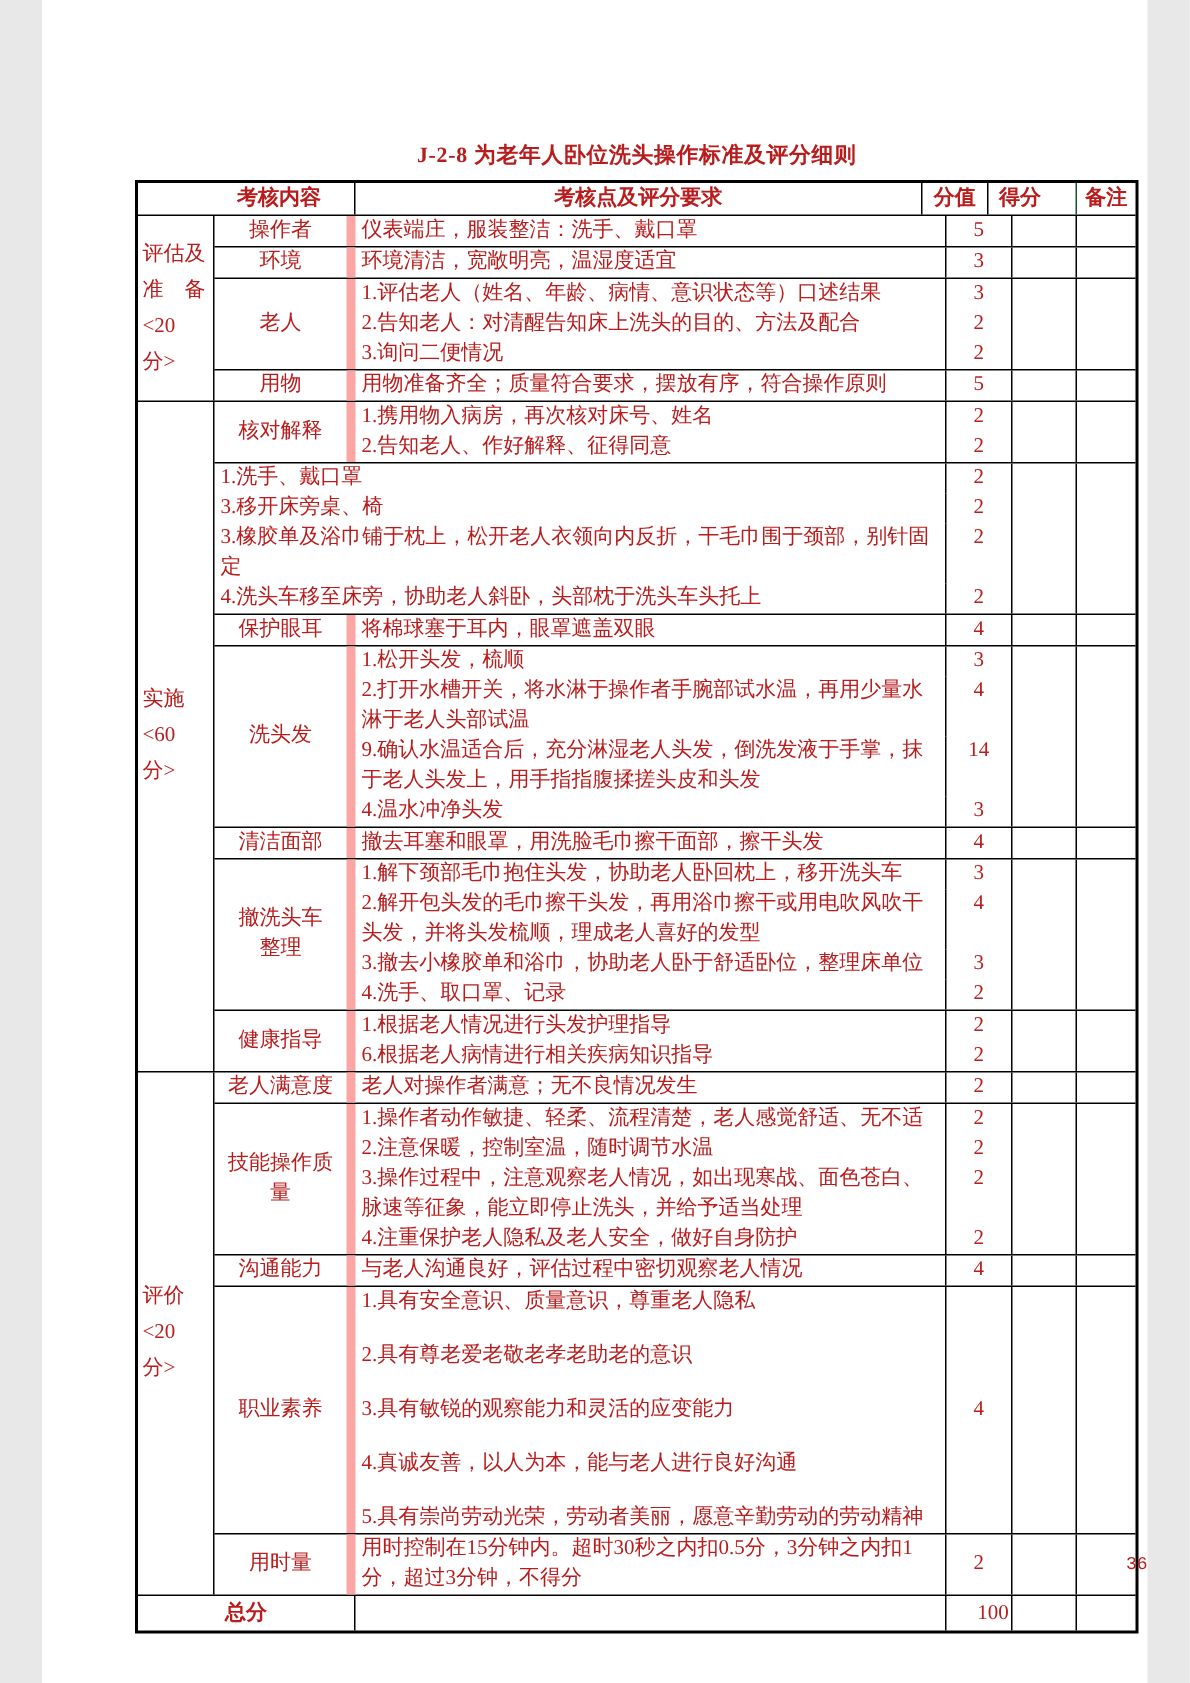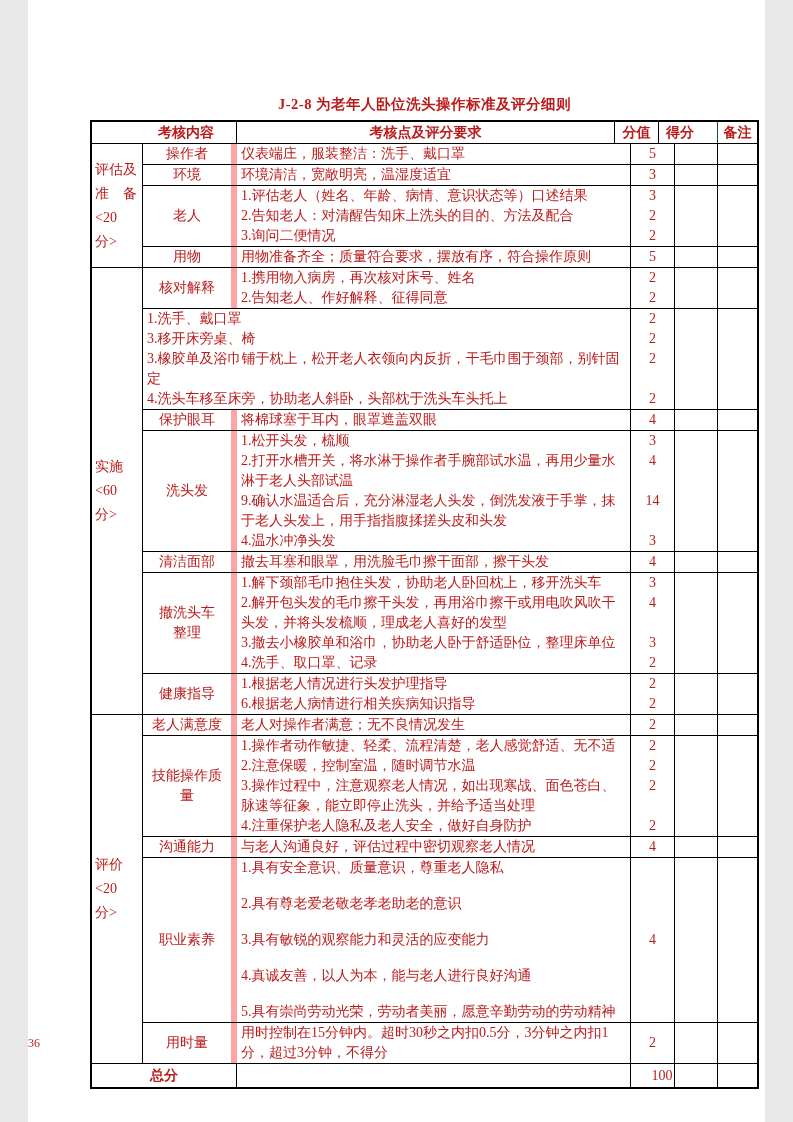--- a/index.html
+++ b/index.html
@@ -66,22 +66,22 @@
   
   .trow { display:flex; }
   .trow > div { min-height:23px; line-height:23px; }
   .t-label { width:145px; border-right:1px solid #000; text-align:center; font-weight:bold; }
   .t-empty { flex:1; }
   .t-score { width:44px; border-left:1px solid #000; text-align:center;padding-left:19px; }
   .t-earned { width:43px; border-left:1px solid #000; }
   .t-remarks { width:40px; border-left:1px solid #000; }
   .pagenum {
     position:absolute; top:1036px; left:0; width:100%;
-    text-align:left; font-size:12px;
-    font-family:Liberation Serif, serif;
+    text-align:right; font-size:12px;
+    font-family:Liberation Mono, monospace;
   }
 </style>
 </head>
 <body>
 
 <div class="page">
   <div class="doc">
     <div class="title">J-2-8 为老年人卧位洗头操作标准及评分细则</div>
 
     <div class="table">

